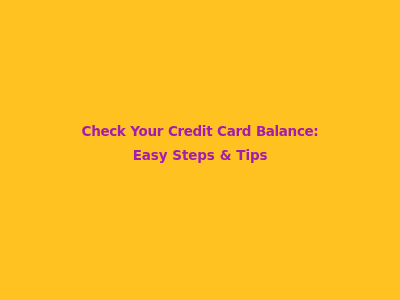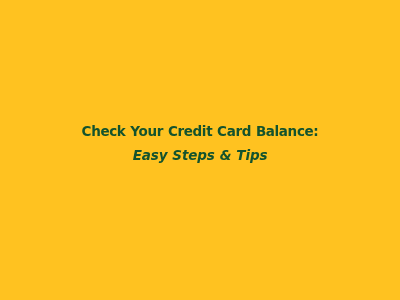--- a/index.html
+++ b/index.html
@@ -62,18 +62,18 @@
 
   .headline .line-2 {
     letter-spacing: -0.15px;
   }
 </style>
 </head>
 <body>
 
 <div class="banner" style="background-color: rgb(255, 194, 32);">
 
-  <h1 class="headline" style="color: #14532d;">
+  <h1 class="headline" style="color: #a21caf;">
     <span class="line line-1" style="font-size: 13.5px;">Check Your Credit Card Balance:</span>
-    <span class="line line-2" style="font-size: 13.5px; font-style: italic;">Easy Steps &amp; Tips</span>
+    <span class="line line-2" style="font-size: 13.5px;">Easy Steps &amp; Tips</span>
   </h1>
 
 </div>
 
 </body></html>

